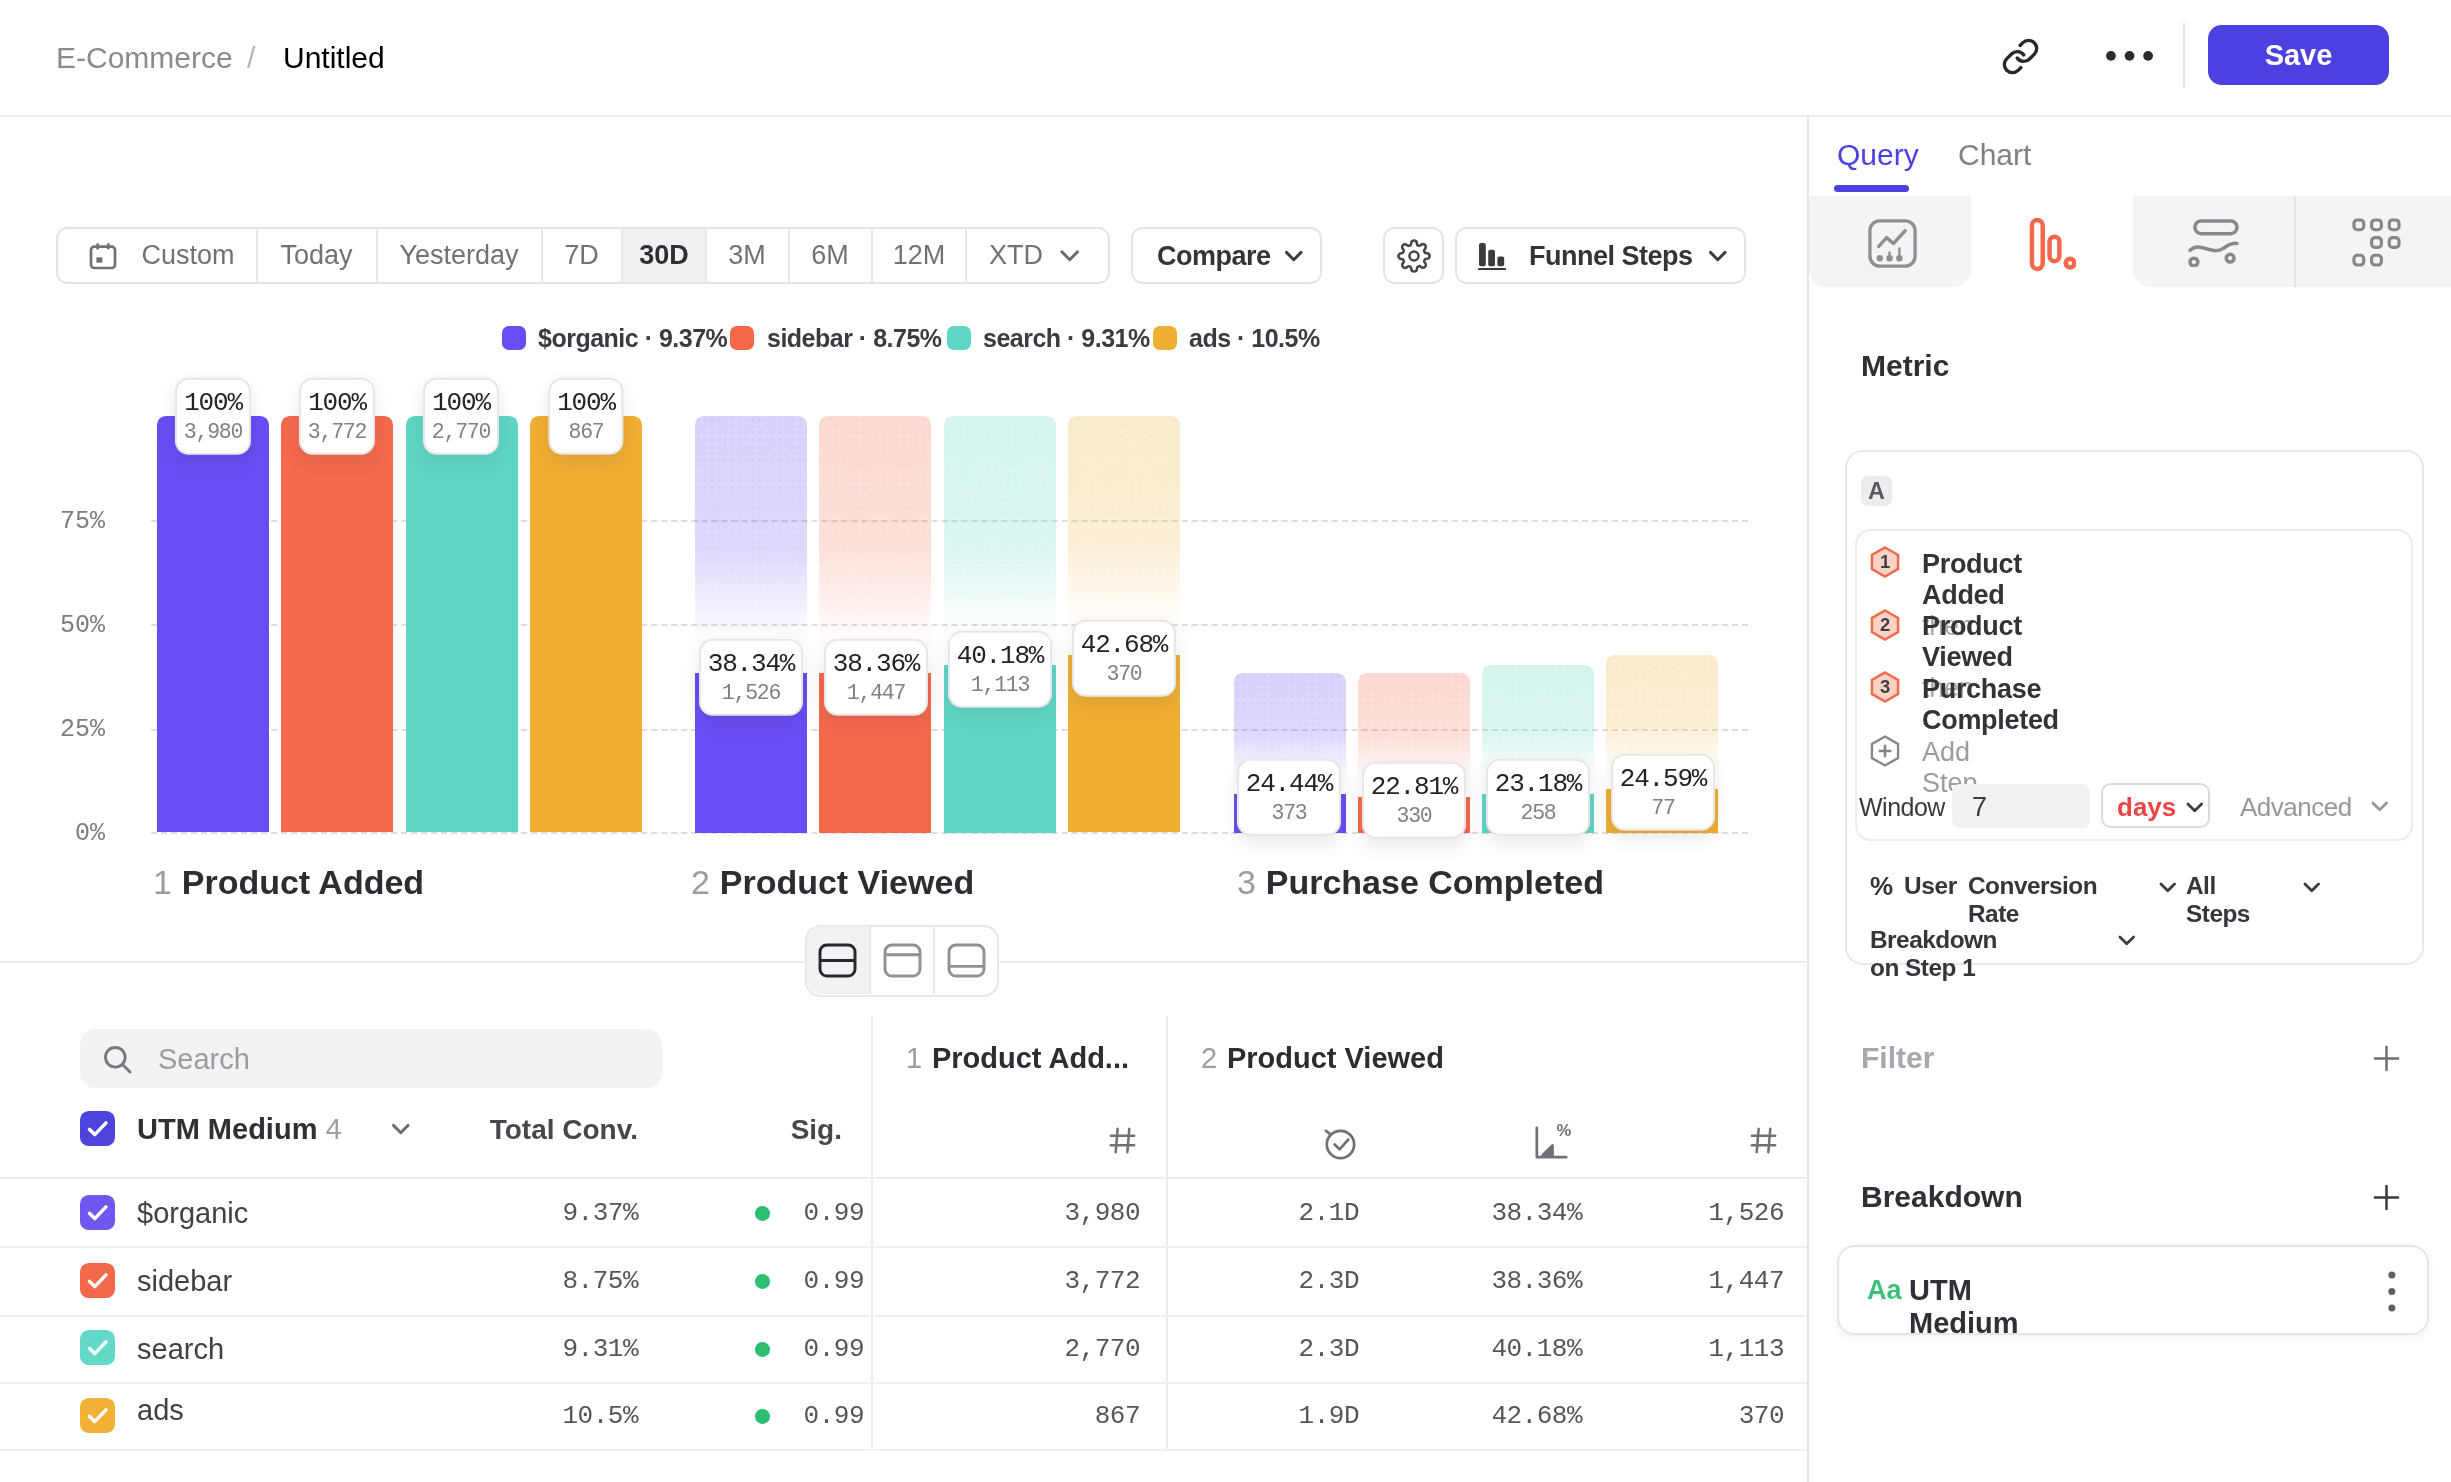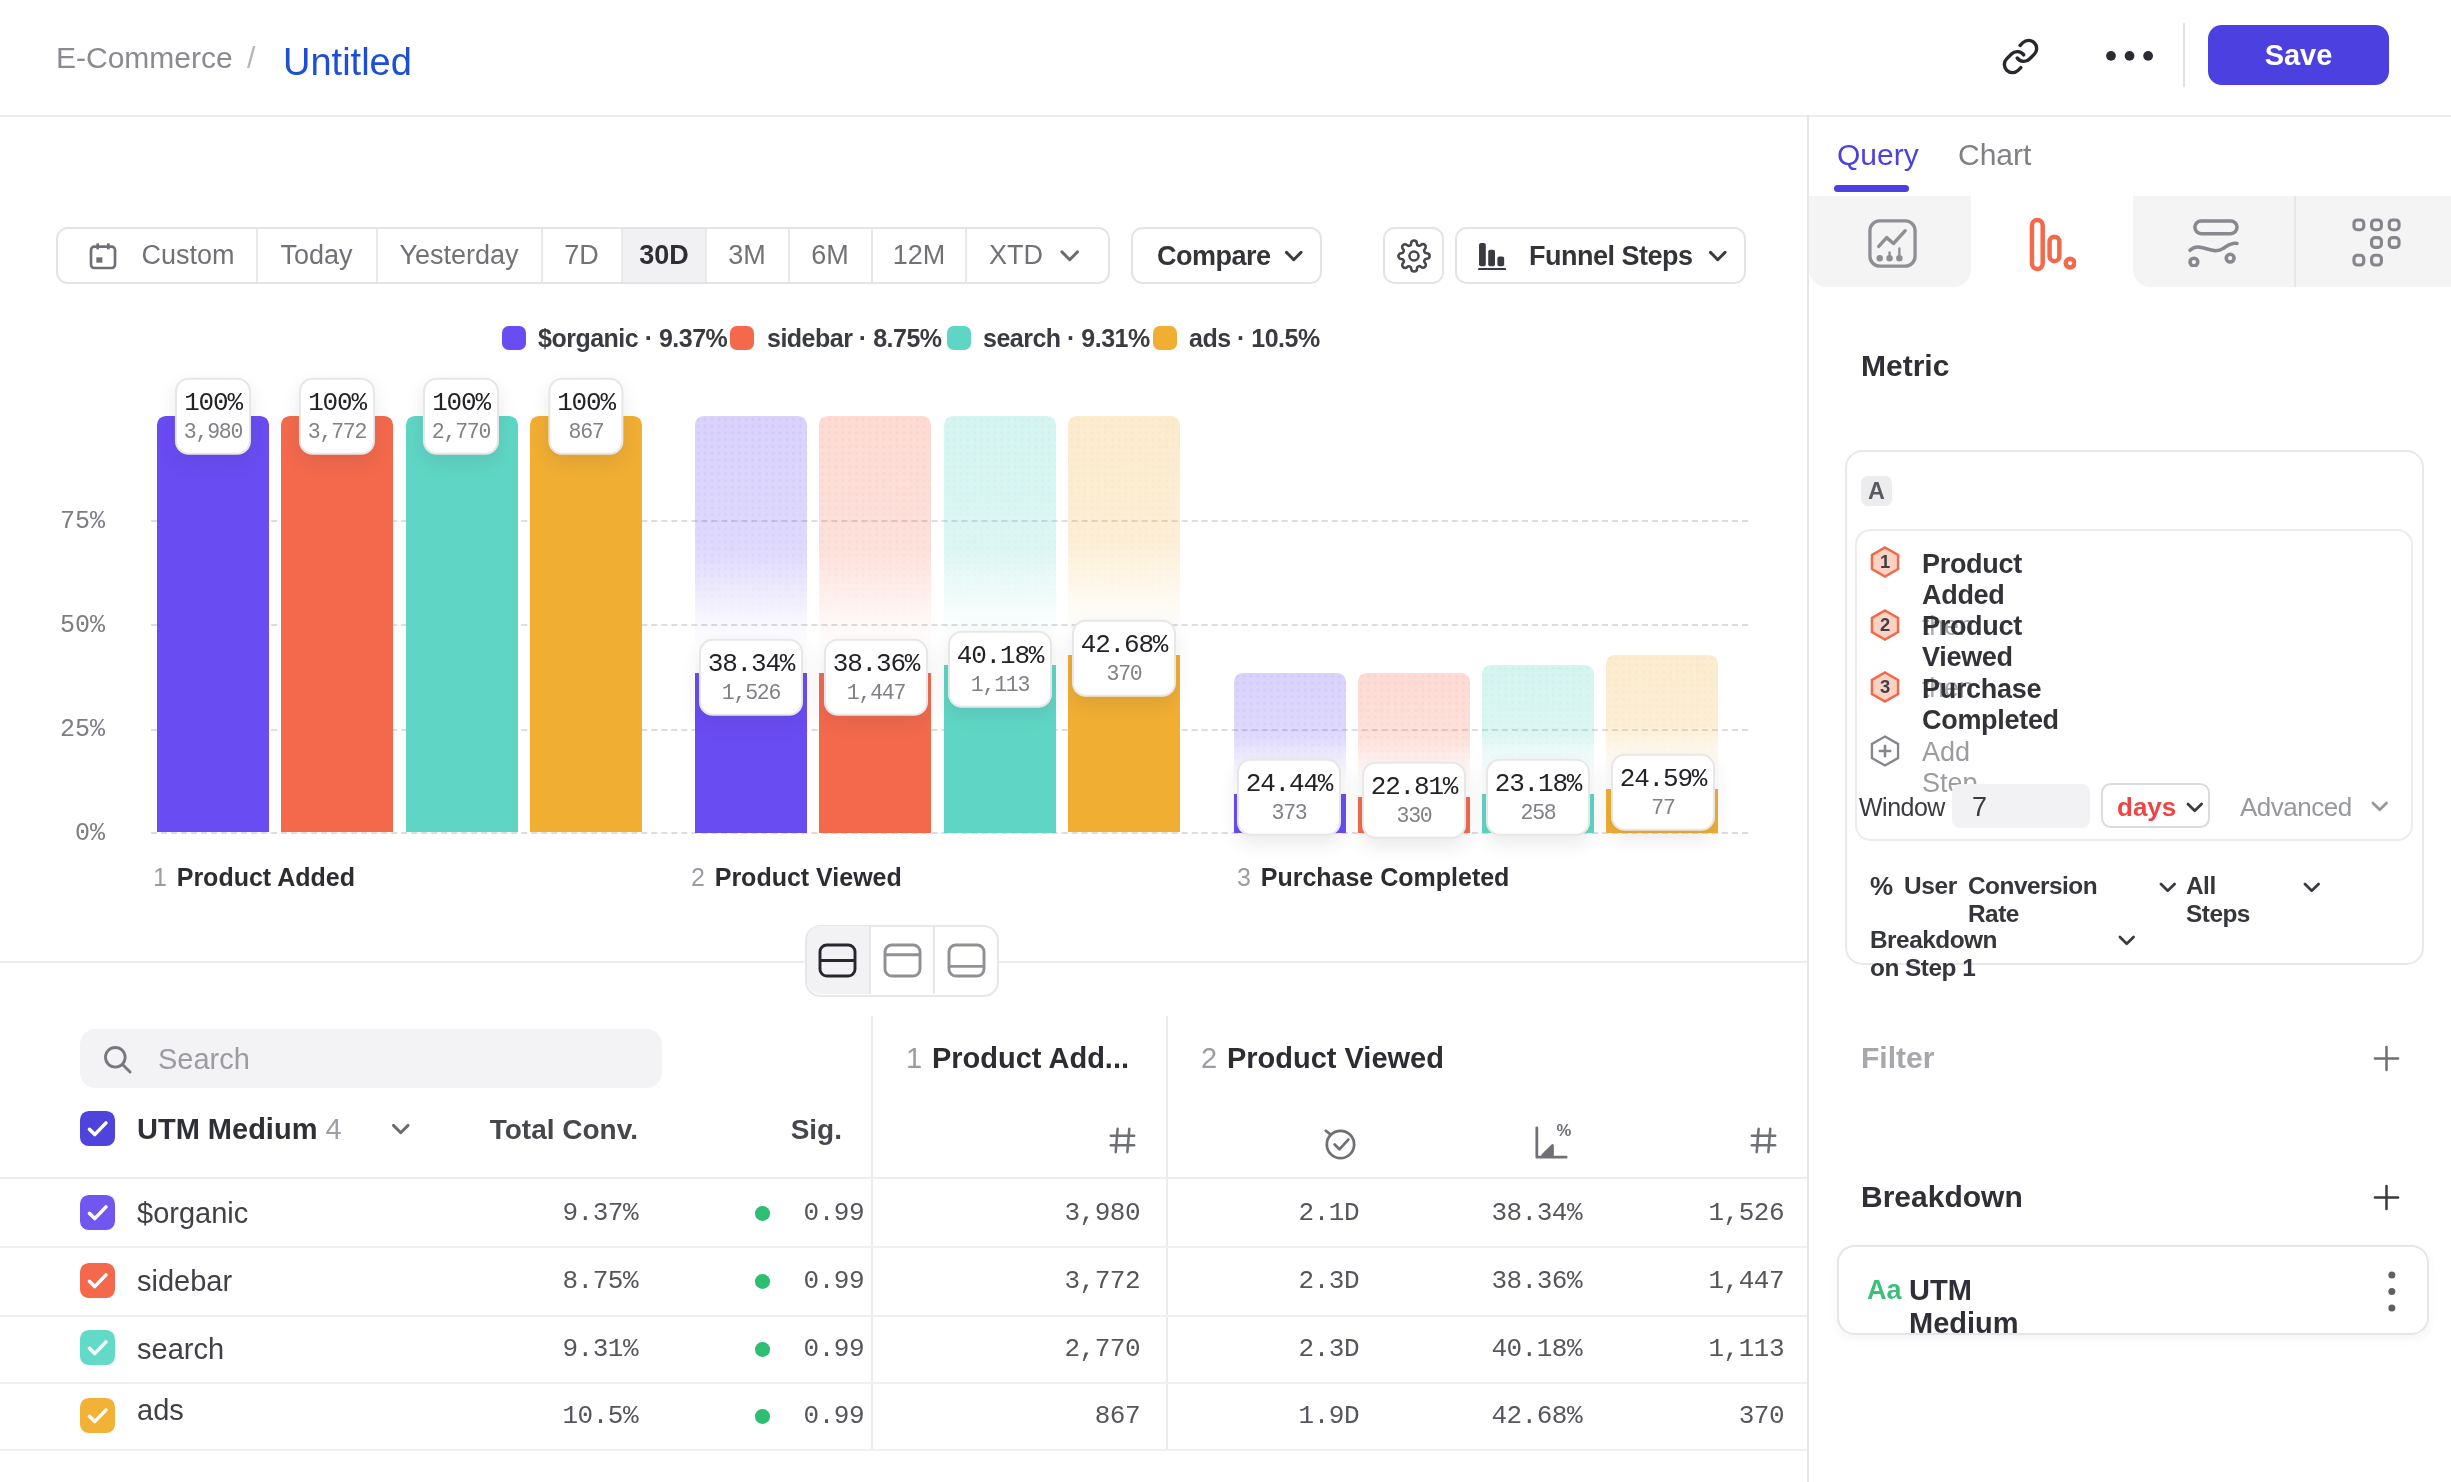--- a/index.html
+++ b/index.html
@@ -14,40 +14,40 @@
 .g-coral{--dc:rgba(244,105,76,.30);background:linear-gradient(180deg,rgba(244,105,76,.24) 0%,rgba(244,105,76,.20) 52%,rgba(244,105,76,.05) 79%,rgba(244,105,76,0) 91%)}
 .g-teal{--dc:rgba(95,214,197,.32);background:linear-gradient(180deg,rgba(95,214,197,.26) 0%,rgba(95,214,197,.22) 52%,rgba(95,214,197,.05) 79%,rgba(95,214,197,0) 91%)}
 .g-amber{--dc:rgba(240,174,51,.30);background:linear-gradient(180deg,rgba(240,174,51,.24) 0%,rgba(240,174,51,.20) 52%,rgba(240,174,51,.05) 79%,rgba(240,174,51,0) 91%)}
 .c-purple{background:#6A4CF3}.c-coral{background:#F4694C}.c-teal{background:#5FD6C5}.c-amber{background:#F0AE33}
 .rtop{border-radius:8.8px 8.8px 0 0}
 .lbox{position:absolute;transform:translate(-50%,-50%);background:#fff;border:2px solid #E9E7E5;border-radius:13.7px;box-shadow:0 7.8px 17.6px rgba(50,50,70,.10);text-align:center;padding:7.8px 6.8px;z-index:6;white-space:nowrap}
 .lbox .p{font-family:"Liberation Mono",monospace;font-size:26px;line-height:31px;color:#222227;letter-spacing:-1.2px}
 .lbox .v{font-family:"Liberation Mono",monospace;font-size:21.5px;line-height:26px;color:#808187;letter-spacing:-1.2px}
 .grid{position:absolute;left:151px;width:1597px;border-top:2px dashed #DCDCE1;z-index:0}
 .ylab{position:absolute;text-align:right;width:59px;font-family:"Liberation Mono",monospace;font-size:25px;color:#7D7E84;transform:translateY(-50%)}
-.steplab{position:absolute;font-size:25px;white-space:nowrap}
+.steplab{position:absolute;font-size:34px;white-space:nowrap}
 .steplab .n{color:#9C9DA3;font-weight:400}
 .steplab .t{color:#2C2D33;font-weight:700;margin-left:9.8px}
 
 .seg{position:absolute;top:227px;height:57px;display:flex;align-items:center;justify-content:center;color:#717278;font-size:27px}
 .btn{position:absolute;border:2px solid #E4E4E8;border-radius:11.7px;background:#fff;display:flex;align-items:center;justify-content:center}
 
 .tval{position:absolute;transform:translate(-100%,-50%);font-family:"Liberation Mono",monospace;font-size:26px;color:#55565C;white-space:nowrap;letter-spacing:-0.5px}
 .cbx{position:absolute;width:35px;height:35px;border-radius:8.8px;display:flex;align-items:center;justify-content:center}
 .rowlab{position:absolute;transform:translateY(-50%);font-size:29px;color:#404147}
 .hline{position:absolute;background:#EDEDEF;height:2px}
 .vline{position:absolute;background:#ECECEE;width:2px}
 </style>
 </head>
 <body>
 <div id="page">
 
 <div class="abs" style="left:56px;top:41px;font-size:30px;color:#8A8B90">E-Commerce</div>
 <div class="abs" style="left:247px;top:41px;font-size:30px;color:#B4B5BA">/</div>
-<div class="abs" style="left:283px;top:41px;font-size:38px;color:#1d4ed8;font-weight:500">Untitled</div>
+<div class="abs" style="left:283px;top:41px;font-size:30px;color:#000000;font-weight:500">Untitled</div>
 <div class="hline" style="left:0;top:115px;width:2452px"></div>
 
 <svg class="abs" style="left:2001px;top:37px" width="39" height="39" viewBox="0 0 24 24" fill="none" stroke="#27282D" stroke-width="2.1" stroke-linecap="round" stroke-linejoin="round">
       <path d="M10 13a5 5 0 0 0 7.54.54l3-3a5 5 0 0 0-7.07-7.07l-1.72 1.71"></path>
       <path d="M14 11a5 5 0 0 0-7.54-.54l-3 3a5 5 0 0 0 7.07 7.07l1.71-1.71"></path>
     </svg>
 
 <svg class="abs" style="left:2104px;top:49px" width="55" height="13.7" viewBox="0 0 56 14">
       <circle cx="7" cy="7" r="5" fill="#2B2C31"></circle>
       <circle cx="26" cy="7" r="5" fill="#2B2C31"></circle>

